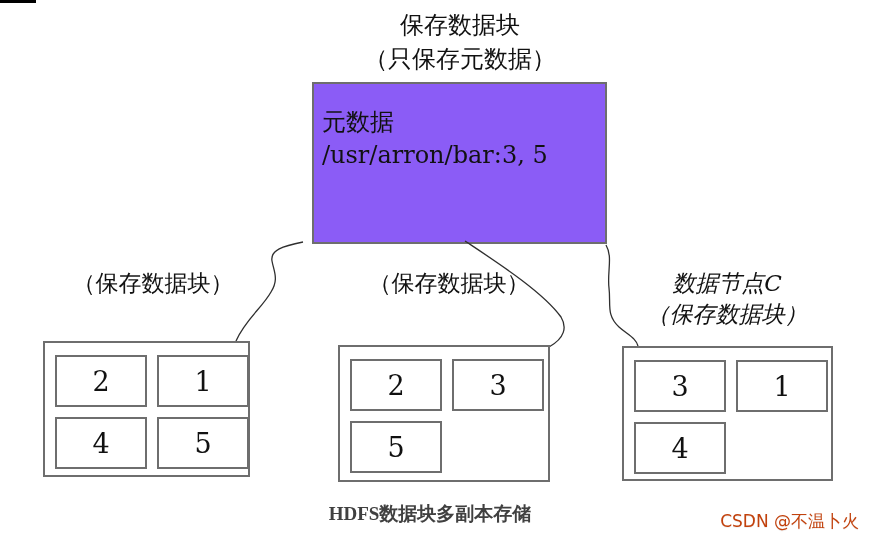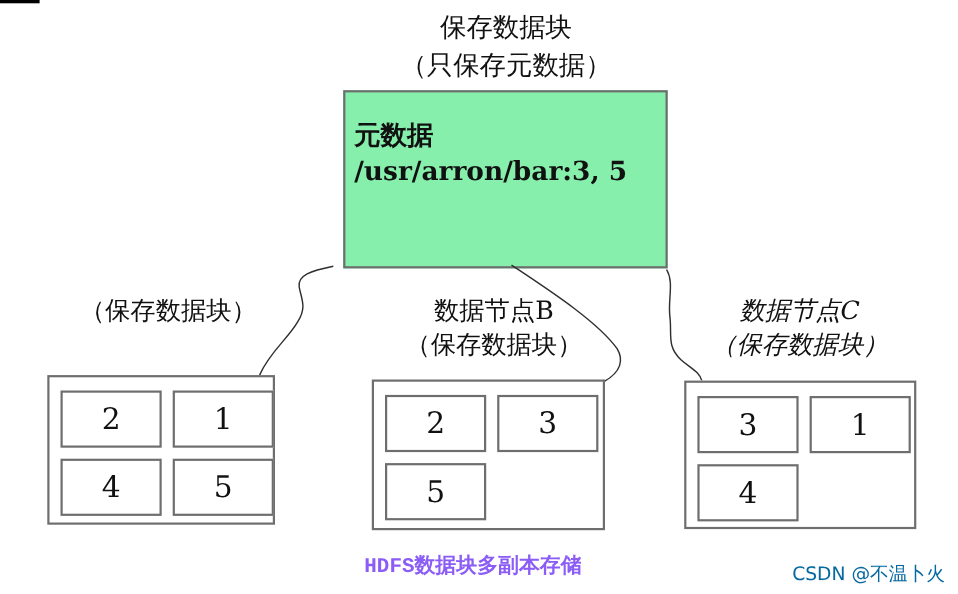--- a/index.html
+++ b/index.html
@@ -24,23 +24,22 @@
     left: 270px; top: 8px; width: 380px;
     text-align: center;
     font-size: 24px; line-height: 34px;
   }
 
   
   .metadata-box {
     left: 312px; top: 82px; width: 295px; height: 162px;
     border: 2px solid #6e6e6e;
     box-sizing: border-box;
-    background: #86efac;
+    background: #8b5cf6;
     padding: 22px 6px 0 8px;
-    font-weight: bold;
   }
   .metadata-box .mline {
     font-size: 24px; line-height: 33px;
     white-space: nowrap;
   }
 
   
   svg.curves {
     left: 0; top: 0; width: 871px; height: 540px;
     pointer-events: none;
@@ -77,33 +76,33 @@
   }
   .blk.p00 { left: 10px;  top: 12px; }
   .blk.p01 { left: 112px; top: 12px; }
   .blk.p10 { left: 10px;  top: 74px; }
   .blk.p11 { left: 112px; top: 74px; }
 
   
   .caption {
     left: 285px; top: 501px; width: 290px;
     text-align: center;
-    font-family: Liberation Mono, monospace;
+    font-family: Liberation Serif, serif;
     font-weight: bold;
     font-size: 19px;
-    color: #8b5cf6;
+    color: #404040;
   }
 
   
   .watermark {
     right: 12px; top: 510px; width: 200px;
     text-align: right;
     font-family: "DejaVu Sans", sans-serif;
     font-size: 17px;
-    color: #0369a1;
+    color: #c2410c;
     text-shadow: 0 1px 0 #f2f2f2;
   }
 </style>
 </head>
 <body>
 
 <div class="abs topleft-bar"></div>
 
 <div class="abs namenode-title">
   <div>保存数据块</div>
@@ -125,21 +124,20 @@
   <div>（保存数据块）</div>
 </div>
 <div class="abs dn-box a">
   <div class="blk p00">2</div>
   <div class="blk p01">1</div>
   <div class="blk p10">4</div>
   <div class="blk p11">5</div>
 </div>
 
 <div class="abs dn-title b">
-  <div>数据节点B</div>
   <div>（保存数据块）</div>
 </div>
 <div class="abs dn-box b">
   <div class="blk p00">2</div>
   <div class="blk p01">3</div>
   <div class="blk p10">5</div>
 </div>
 
 <div class="abs dn-title c">
   <div>数据节点C</div>

